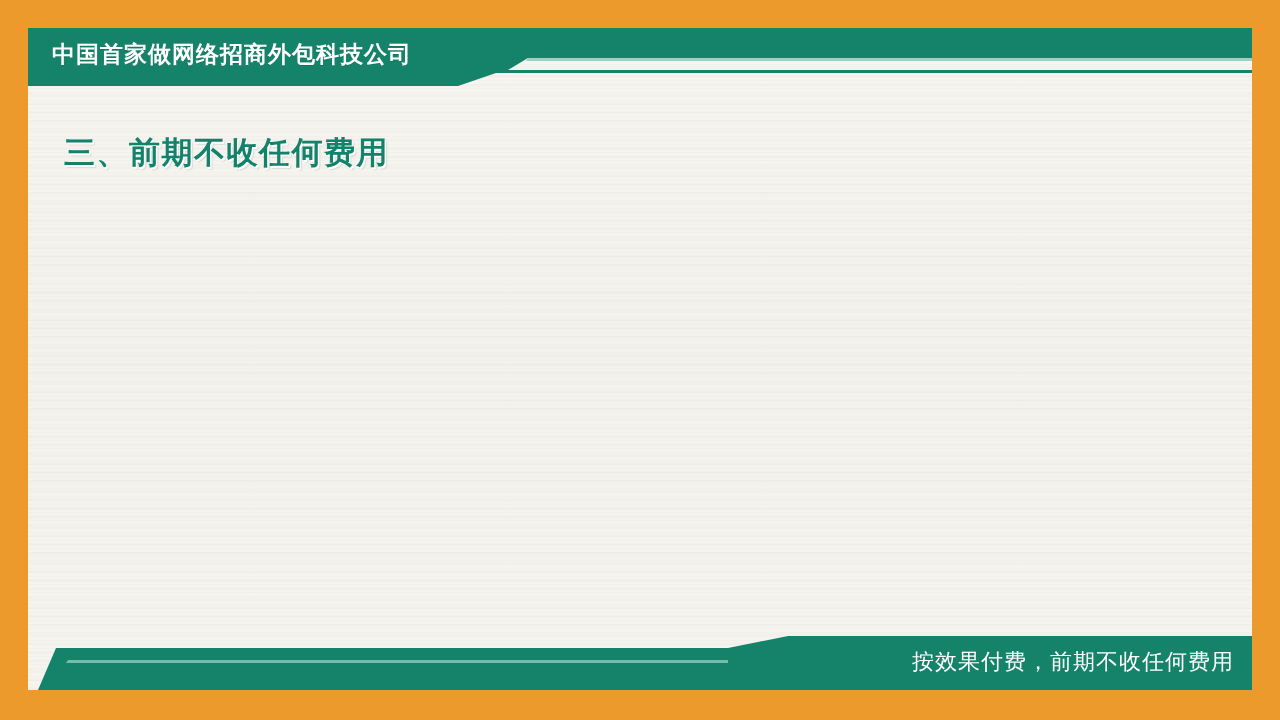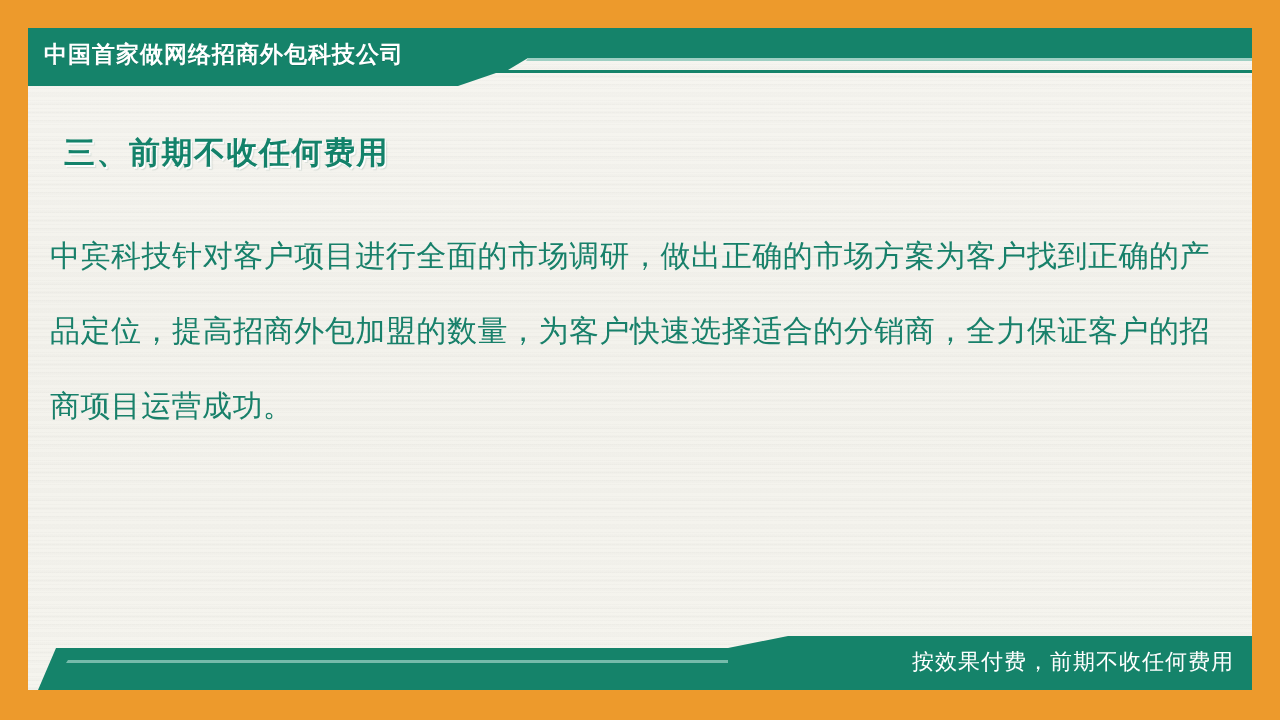--- a/index.html
+++ b/index.html
@@ -57,21 +57,21 @@
     left: 0;
     top: 0;
     width: 100%;
     height: 58px;
     pointer-events: none;
   }
   #header-band svg { display: block; width: 100%; height: 100%; }
 
   #header-title {
     position: absolute;
-    left: 16px;
+    left: 24px;
     top: 5px;
     height: 42px;
     display: flex;
     align-items: center;
     font-size: 23px;
     font-weight: bold;
     color: #FFFFFF;
     letter-spacing: 1px;
     text-shadow: 0 1px 0 rgba(0,0,0,0.10);
     white-space: nowrap;
@@ -146,23 +146,20 @@
 
         <polygon points="0,0 1224,0 1224,30 500,30 480,42 1224,42 1224,45 468,45 430,58 0,58" fill="#15836A"></polygon>
 
         <polygon points="500,30 1224,30 1224,33 498,33" fill="#8FC9BB" opacity="0.85"></polygon>
       </svg>
       <div id="header-title">中国首家做网络招商外包科技公司</div>
     </div>
 
     <div id="section-title">三、前期不收任何费用</div>
 
-    <div id="body-copy">
-      <p>中宾科技针对客户项目进行全面的市场调研，做出正确的市场方案为客户找到正确的产品定位，提高招商外包加盟的数量，为客户快速选择适合的分销商，全力保证客户的招商项目运营成功。</p>
-    </div>
 
     <div id="footer-band">
       <svg viewBox="0 0 1224 62" preserveAspectRatio="none">
 
         <polygon points="28,20 700,20 760,8 1224,8 1224,62 10,62" fill="#15836A"></polygon>
 
         <polygon points="40,32 700,32 700,35 38,35" fill="#8FC9BB" opacity="0.8"></polygon>
       </svg>
       <div id="footer-text">按效果付费，前期不收任何费用</div>
     </div>

